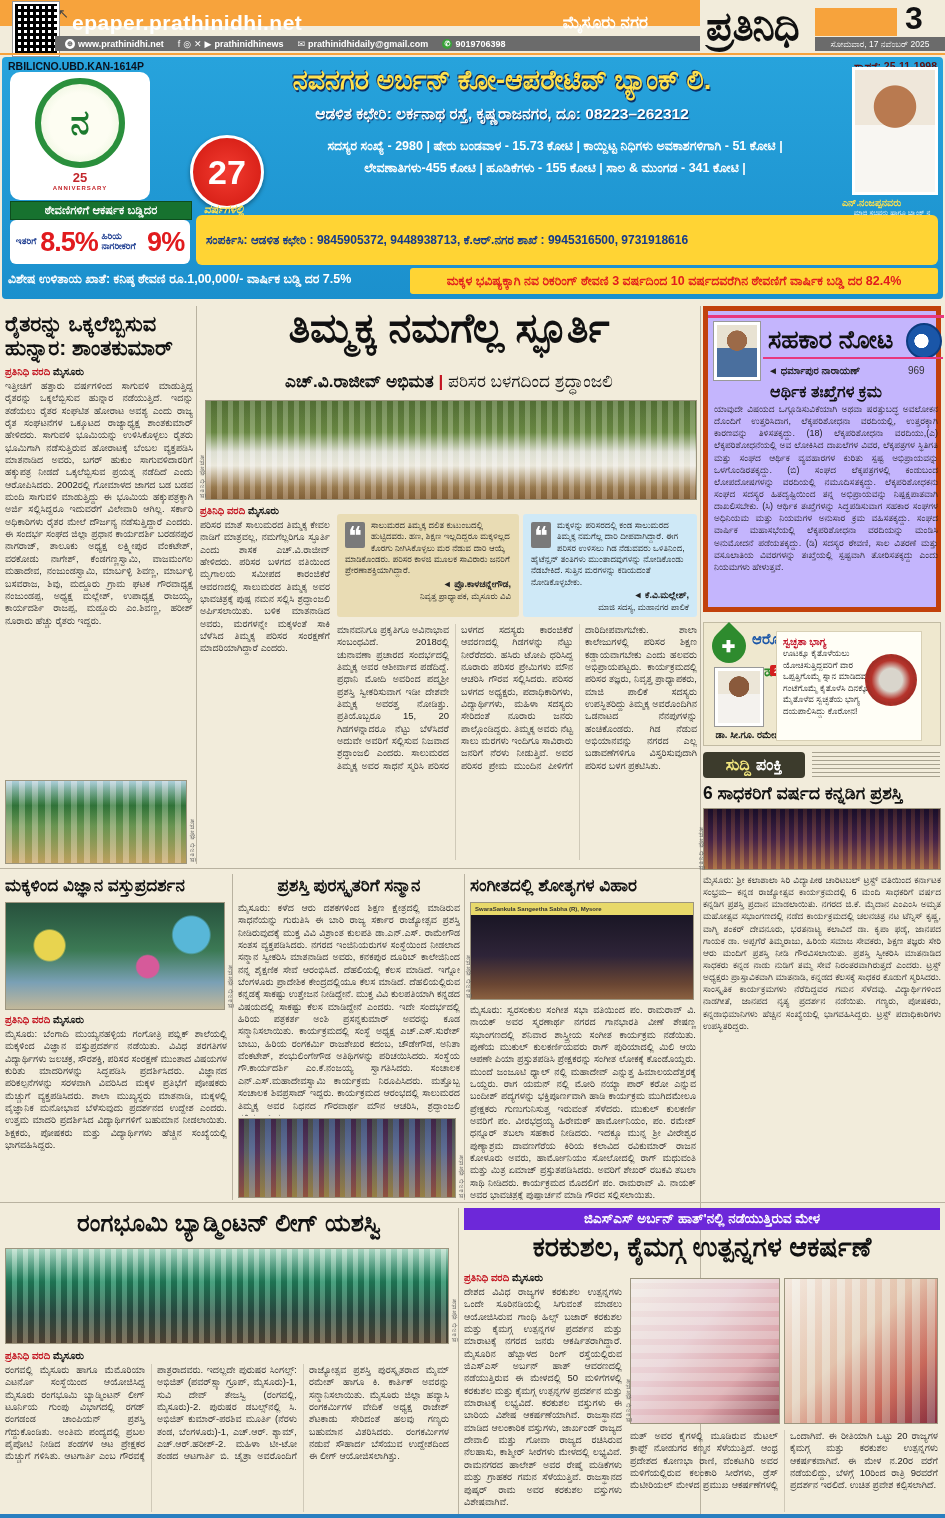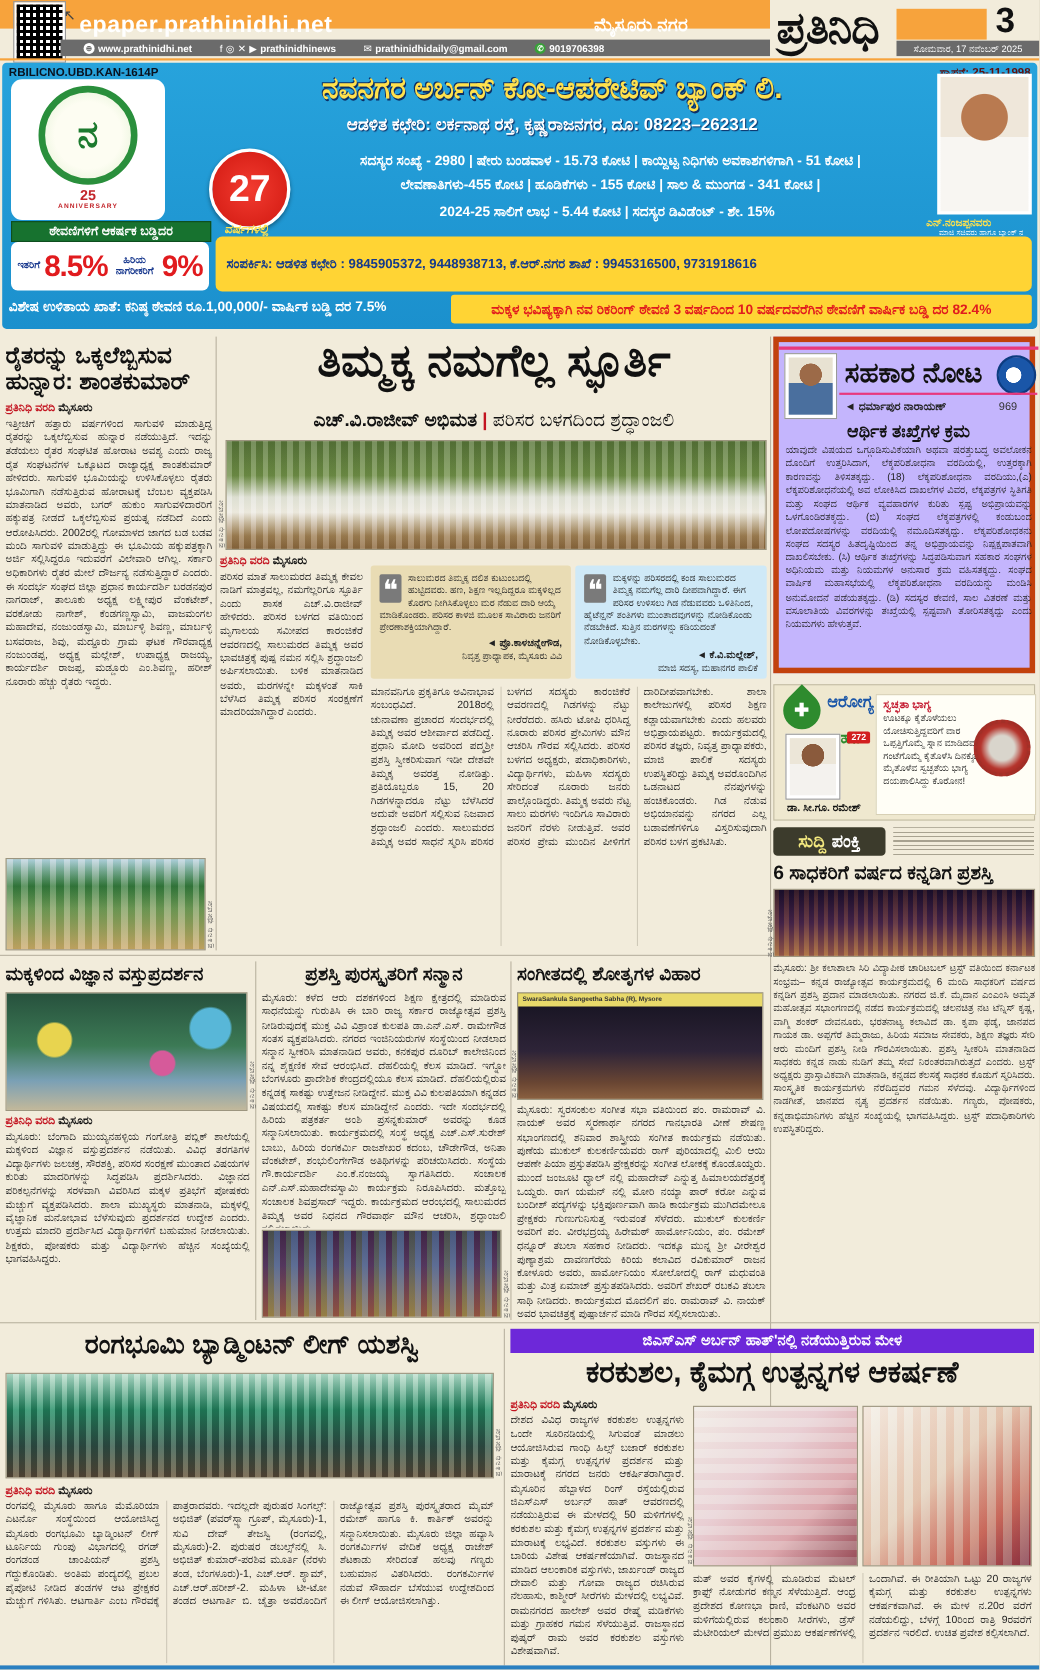--- a/index.html
+++ b/index.html
@@ -11,21 +11,21 @@
   .graybar{background:#6b6b6b;color:#fff;font-size:9px;display:flex;align-items:center;gap:14px;padding:0 10px;box-sizing:border-box;}
   .site{color:#fff;font-weight:bold;font-size:21px;letter-spacing:.5px;}
   .edition{color:#fff;font-weight:bold;font-size:17px;}
   .masthead{font-weight:bold;font-size:40px;color:#111;letter-spacing:-1px;}
   .pagenum{font-weight:bold;font-size:32px;color:#111;}
   .datebar{background:#6b6b6b;color:#fff;font-size:8.5px;display:flex;align-items:center;justify-content:center;}
   .qr{background:
       repeating-linear-gradient(0deg,#000 0 3px,transparent 3px 6px),
       repeating-linear-gradient(90deg,#000 0 3px,#fff 3px 6px);
       border:2px solid #fff;outline:1px solid #999;}
-  .sicon{display:inline-flex;align-items:flex-start;gap:3px;margin-left:11px;}
+  .sicon{display:inline-flex;align-items:flex-start;gap:3px;}
   .dot{width:10px;height:10px;border-radius:50%;background:#fff;color:#6b6b6b;font-size:7px;display:inline-flex;align-items:center;justify-content:center;font-weight:bold;}
   
   .ad{background:linear-gradient(180deg,#27a3dc,#1b90cd);border-radius:4px;}
   .adtitle{color:#ffe14d;font-weight:bold;font-size:27px;text-align:center;text-shadow:1px 2px 0 #0c2f66,-1px -1px 0 #0c2f66;}
   .adoffice{color:#fff;font-weight:bold;font-size:15.5px;text-align:center;text-shadow:1px 1px 1px #0c2f66;}
   .adstats{color:#fff;font-weight:bold;font-size:12.5px;text-align:center;}
   .adreg{color:#09121f;font-weight:bold;font-size:10.5px;}
   .adest{color:#5d1010;font-weight:bold;font-size:10.5px;}
   .logobox{background:#fff;border-radius:10px;display:flex;flex-direction:column;align-items:center;padding-top:6px;box-sizing:border-box;}
   .emblem{width:78px;height:78px;border-radius:50%;border:6px solid #2a8f3c;background:radial-gradient(#fdfdf2 55%,#dff0d0);display:flex;align-items:center;justify-content:center;font-size:34px;font-weight:bold;color:#1c7a2e;}
@@ -119,21 +119,21 @@
 </style>
 </head>
 <body>
 
 <div id="page">
 
   <div class="abs orangebar" style="left:0;top:9;width:700px;height:26px;"></div>
   <div class="abs qr" style="left:13px;top:2px;width:42px;height:50px;"></div>
   <div class="abs" style="left:58px;top:6px;font-size:13px;color:#444;">↖</div>
   <div class="abs site" style="left:72px;top:11px;">epaper.prathinidhi.net</div>
-  <div class="abs edition" style="left:540px;top:13px;width:155px;text-align:left;">ಮೈಸೂರು ನಗರ</div>
+  <div class="abs edition" style="left:528px;top:13px;width:155px;text-align:center;">ಮೈಸೂರು ನಗರ</div>
   <div class="abs graybar" style="left:55px;top:36px;width:645px;height:15px;">
     <span class="sicon">
         <span class="dot">⊕</span>
         <b>www.prathinidhi.net</b>
       </span>
     <span class="sicon">
         <span>f</span>
         <span>◎</span>
         <span>✕</span>
         <span>▶</span>
@@ -169,30 +169,29 @@
     <div class="abs adtitle" style="left:158px;top:8px;width:684px;">ನವನಗರ ಅರ್ಬನ್ ಕೋ-ಆಪರೇಟಿವ್ ಬ್ಯಾಂಕ್ ಲಿ.</div>
     <div class="abs adoffice" style="left:158px;top:48px;width:684px;">ಆಡಳಿತ ಕಛೇರಿ: ಲರ್ಕನಾಥ ರಸ್ತೆ, ಕೃಷ್ಣರಾಜನಗರ, ದೂ: 08223–262312</div>
 
     <div class="abs circle27" style="left:188px;top:78px;width:68px;height:68px;">
         <span>27</span>
       </div>
     <div class="abs yrs" style="left:182px;top:146px;width:80px;">ವರ್ಷಗಳಲ್ಲಿ</div>
 
     <div class="abs adstats" style="left:268px;top:82px;width:570px;">ಸದಸ್ಯರ ಸಂಖ್ಯೆ - 2980 | ಷೇರು ಬಂಡವಾಳ - 15.73 ಕೋಟಿ | ಕಾಯ್ದಿಟ್ಟ ನಿಧಿಗಳು ಅವಕಾಶಗಳಿಗಾಗಿ - 51 ಕೋಟಿ |</div>
     <div class="abs adstats" style="left:268px;top:104px;width:570px;">ಲೇವಣಾತಿಗಳು-455 ಕೋಟಿ | ಹೂಡಿಕೆಗಳು - 155 ಕೋಟಿ | ಸಾಲ &amp; ಮುಂಗಡ - 341 ಕೋಟಿ |</div>
-    <div class="abs adstats" style="left:300px;top:128px;width:500px;">2024-25 ಸಾಲಿಗೆ ಲಾಭ - 5.44 ಕೋಟಿ | ಸದಸ್ಯರ ಡಿವಿಡೆಂಟ್ - ಶೇ. 15%</div>
 
     <div class="abs portrait" style="left:850px;top:10px;width:86px;height:128px;">
         <div class="face"></div>
       </div>
     <div class="abs fname" style="left:840px;top:140px;width:100px;">ಎನ್.ನಂಜಪ್ಪನವರು</div>
     <div class="abs ftitle" style="left:840px;top:151px;width:100px;">ಮಾಜಿ ಸಚಿವರು ಹಾಗೂ ಬ್ಯಾಂಕ್ ನ ಸಂಸ್ಥಾಪಕರು</div>
 
     <div class="abs greenbox" style="left:8px;top:144px;width:180px;height:17px;">ಠೇವಣಿಗಳಿಗೆ ಆಕರ್ಷಕ ಬಡ್ಡಿದರ</div>
-    <div class="abs ratesbox" style="left:8px;top:163px;width:180px;height:44px;text-align:center;">
+    <div class="abs ratesbox" style="left:8px;top:163px;width:180px;height:44px;">
       <span class="ratelbl">ಇತರಿಗೆ</span>
       <span class="rateval">8.5%</span>
       <span class="ratelbl" style="width:42px;">ಹಿರಿಯ ನಾಗರೀಕರಿಗೆ</span>
       <span class="rateval">9%</span>
     </div>
 
     <div class="abs contactbox" style="left:194px;top:158px;width:742px;height:50px;">
       <div>ಸಂಪರ್ಕಿಸಿ: ಆಡಳಿತ ಕಛೇರಿ : 9845905372, 9448938713, ಕೆ.ಆರ್.ನಗರ ಶಾಖೆ : 9945316500, 9731918616</div>
     </div>
 
@@ -262,21 +261,21 @@
     <div class="abs drop" style="left:8px;top:6px;">
         <span>✚</span>
       </div>
     <div class="abs al1" style="left:48px;top:8px;">ಆರೋಗ್ಯ</div>
     <div class="abs al2" style="left:60px;top:40px;">ಹನಿ</div>
     <div class="abs abadge" style="left:66px;top:42px;">272</div>
     <div class="abs portrait" style="left:10px;top:44px;width:50px;height:60px;border:1px solid #999;">
         <div class="face" style="background:radial-gradient(circle at 50% 30%,#8a5a3c 0 24%,transparent 25%),linear-gradient(180deg,#ece6d8 0 45%,#f4f2ee 45% 100%);"></div>
       </div>
     <div class="abs aname" style="left:0px;top:106px;width:90px;">ಡಾ. ಸೀ.ಗೂ. ರಮೇಶ್</div>
-    <div class="abs apanel" style="left:92px;top:8px;width:146px;height:110px;">
+    <div class="abs apanel" style="left:72px;top:8px;width:146px;height:110px;">
       <div class="atitle">ಸ್ವಚ್ಛತಾ ಭಾಗ್ಯ</div>
       <div class="atext" style="width:96px;">ಊಟಕ್ಕೂ ಕೈತೊಳೆಯಲು ಯೋಚಿಸುತ್ತಿದ್ದವರಿಗೆ ವಾರ ಒಪ್ಪತ್ತಿಗೊಮ್ಮೆ ಸ್ನಾನ ಮಾಡಿದವರಿಗೆ ಗಂಟೆಗೊಮ್ಮೆ ಕೈತೊಳೆಸಿ ದಿನಕ್ಕೊಮ್ಮೆ ಮೈತೊಳೆವ ಸ್ವಚ್ಛತೆಯ ಭಾಗ್ಯ ದಯಪಾಲಿಸಿದ್ದು ಕೊರೋನ!</div>
       <div class="abs virus" style="right:4px;top:22px;width:46px;height:46px;"></div>
     </div>
   </div>
 
   <div class="abs sdbox" style="left:703px;top:752px;width:102px;height:26px;">
     <span class="sd1">ಸುದ್ದಿ</span>
     <span class="sd2">ಪಂಕ್ತಿ</span>
   </div>

